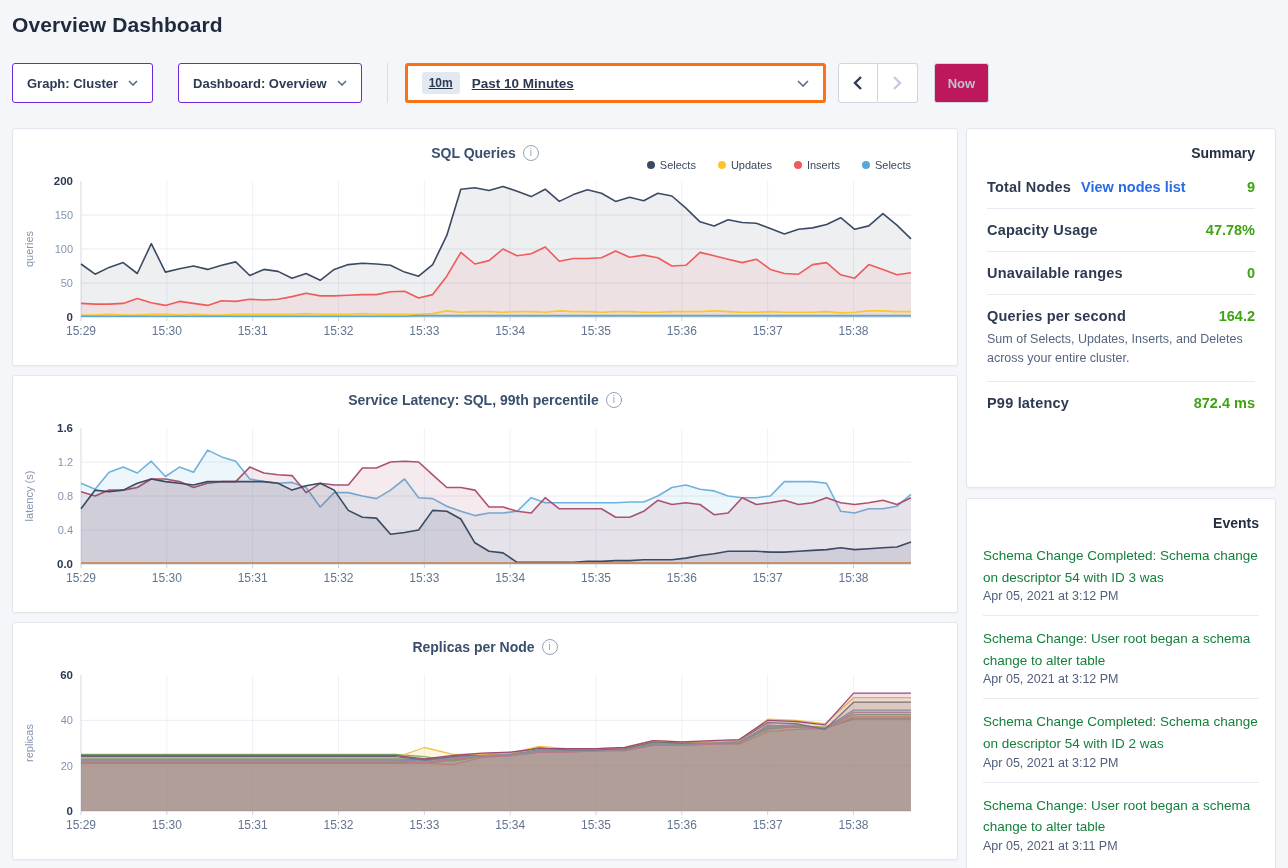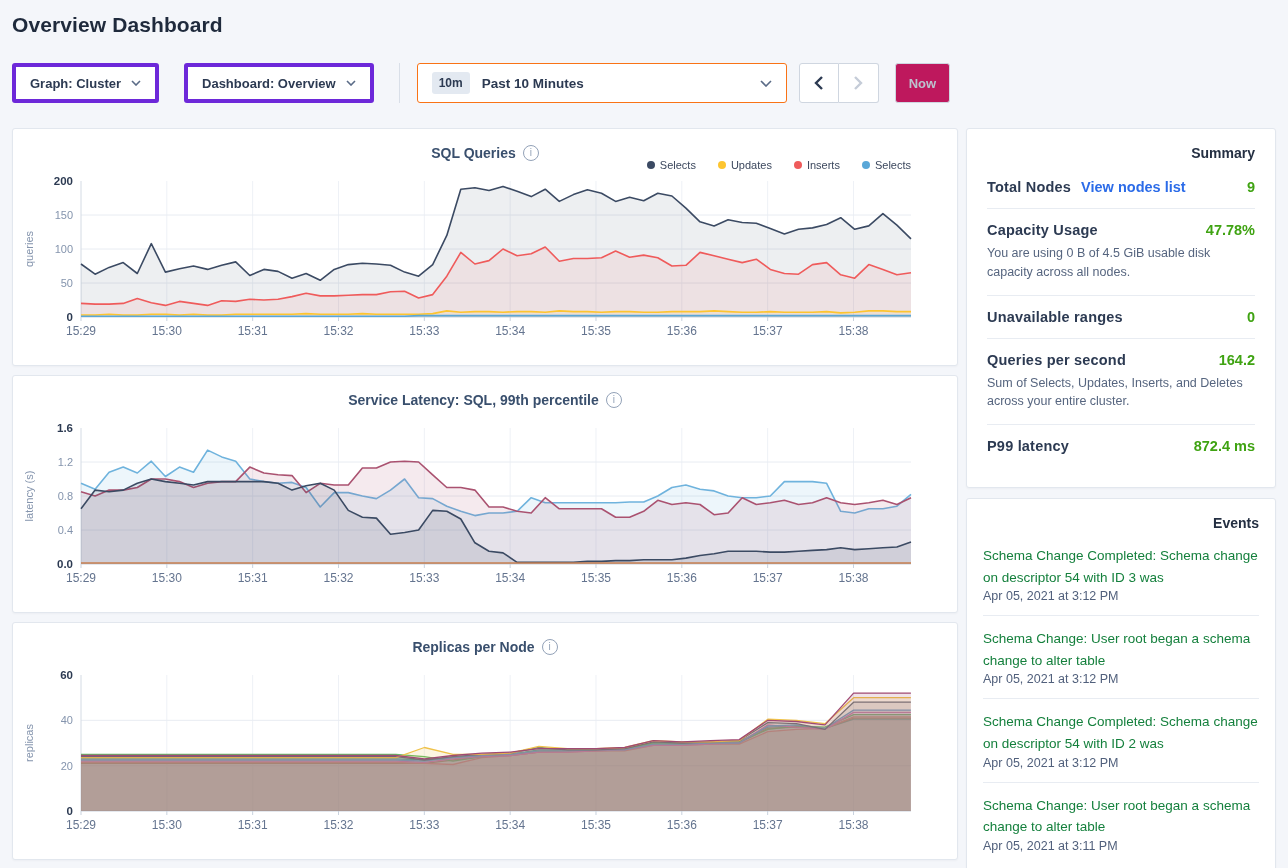--- a/index.html
+++ b/index.html
@@ -9,29 +9,29 @@
     font-family:"Liberation Sans", sans-serif;
     color:#242f42;
   }
   .page-title {
     font-size:21px; font-weight:600; color:#1f2a3c;
     margin:13px 0 0 12px; letter-spacing:.1px;
   }
   
   .controls { display:flex; align-items:center; margin:26px 12px 0 12px; height:40px; }
   .ctl-btn {
-    height:40px; background:#fff; border:4px solid #6d28d9; border-radius:3px;
+    height:40px; background:#fff; border:1px solid #6d28d9; border-radius:3px;
     display:inline-flex; align-items:center; gap:10px; padding:0 14px;
     font-size:13px; font-weight:700; color:#2c3a52; cursor:pointer;
     font-family:"Liberation Sans", sans-serif;
   }
   .ctl-divider { width:1px; height:40px; background:#d9dfe8; margin:0 17px 0 25px; }
   .time-picker {
-    height:40px; width:370px; background:#fff; border:1px solid #f97316; border-radius:3px;
-    display:flex; align-items:center; padding:0 14px; cursor:pointer;
+    height:40px; width:421px; background:#fff; border:3px solid #f97316; border-radius:3px;
+    display:flex; align-items:center; padding:0 14px; cursor:pointer;text-decoration:underline;
   }
   .time-badge {
     background:#e3e9f1; color:#2c3a52; font-size:12px; font-weight:700;
     padding:4px 7px; border-radius:3px; margin-right:12px;
   }
   .time-label { font-size:13.5px; font-weight:700; color:#2c3a52; }
   .time-picker .chev { margin-left:auto; }
   .arrow-group { display:flex; margin-left:12px; }
   .arrow-btn {
     width:40px; height:40px; background:#fff; border:1px solid #cfd6e0;
@@ -352,21 +352,20 @@
               <span class="sum-link" style="color: rgb(43, 107, 232);">View nodes list</span>
               <span class="sum-value" style="color: rgb(63, 163, 18);">9</span>
             </div>
           </div>
           <div class="sum-div"></div>
           <div>
             <div class="sum-top">
               <span class="sum-label">Capacity Usage</span>
               <span class="sum-value" style="color: rgb(63, 163, 18);">47.78%</span>
             </div>
-            <div class="sum-desc">You are using 0 B of 4.5 GiB usable disk capacity across all nodes.</div>
           </div>
           <div class="sum-div"></div>
           <div>
             <div class="sum-top">
               <span class="sum-label">Unavailable ranges</span>
               <span class="sum-value" style="color: rgb(63, 163, 18);">0</span>
             </div>
           </div>
           <div class="sum-div"></div>
           <div>

